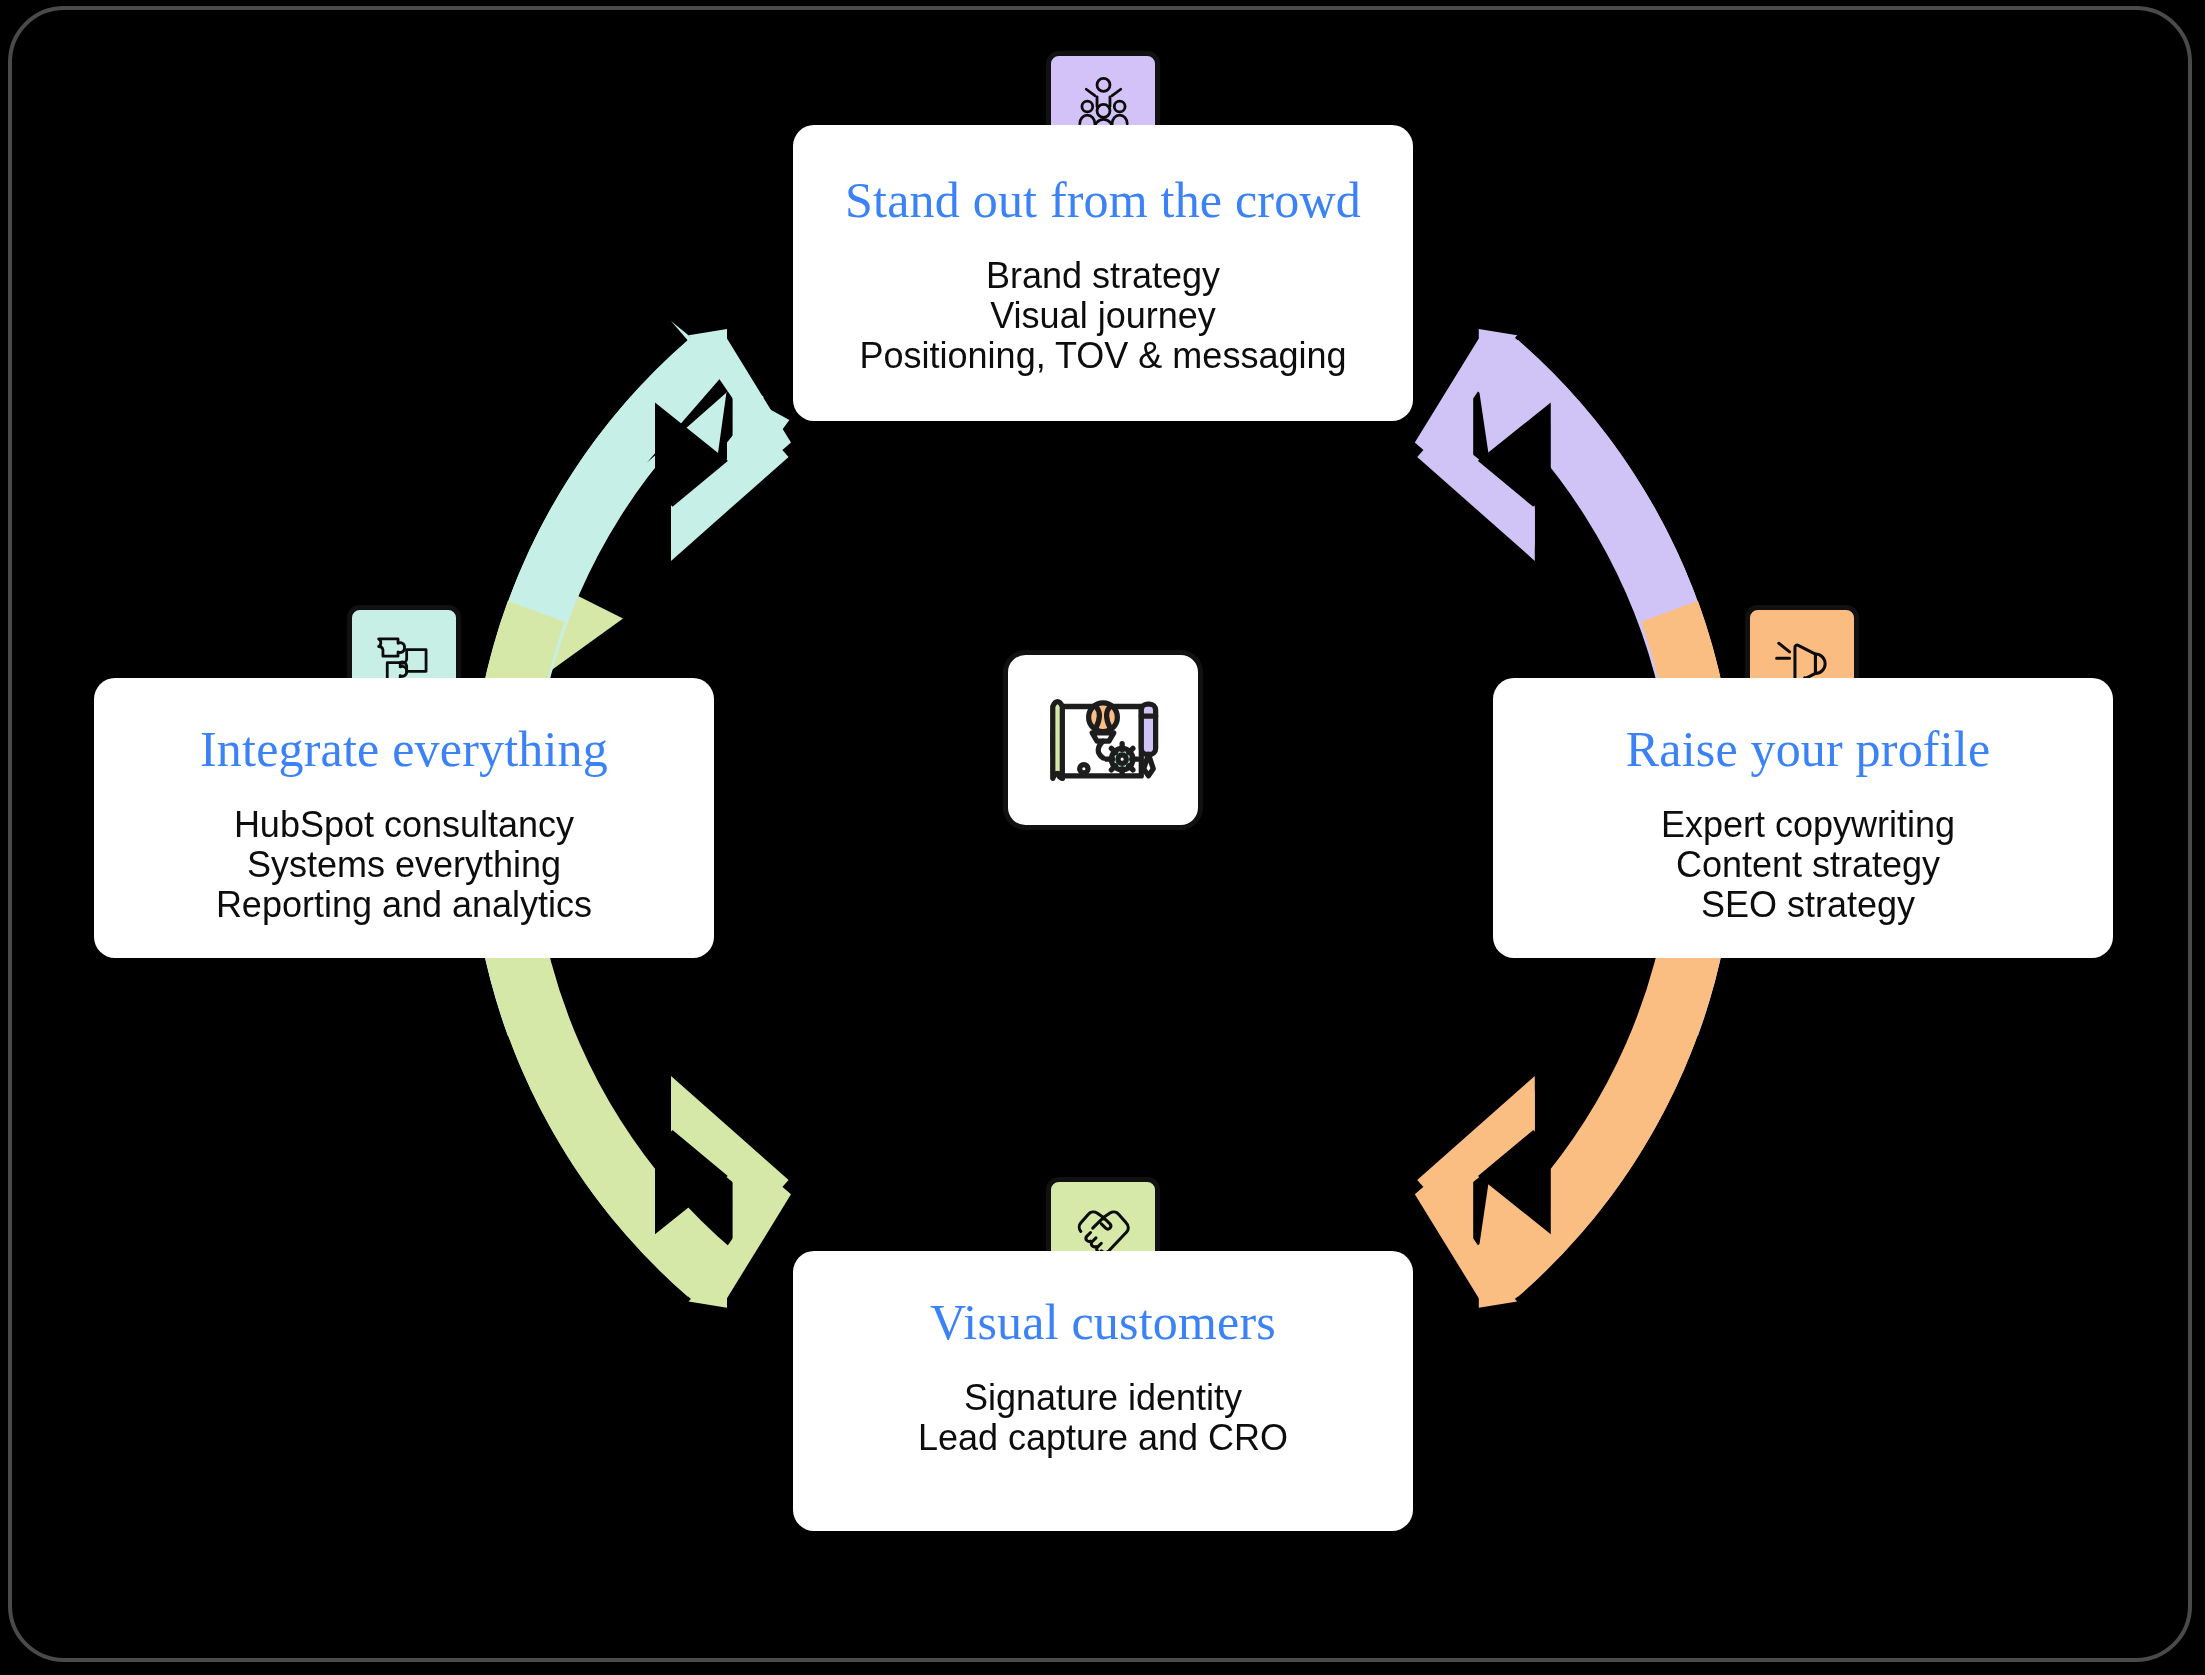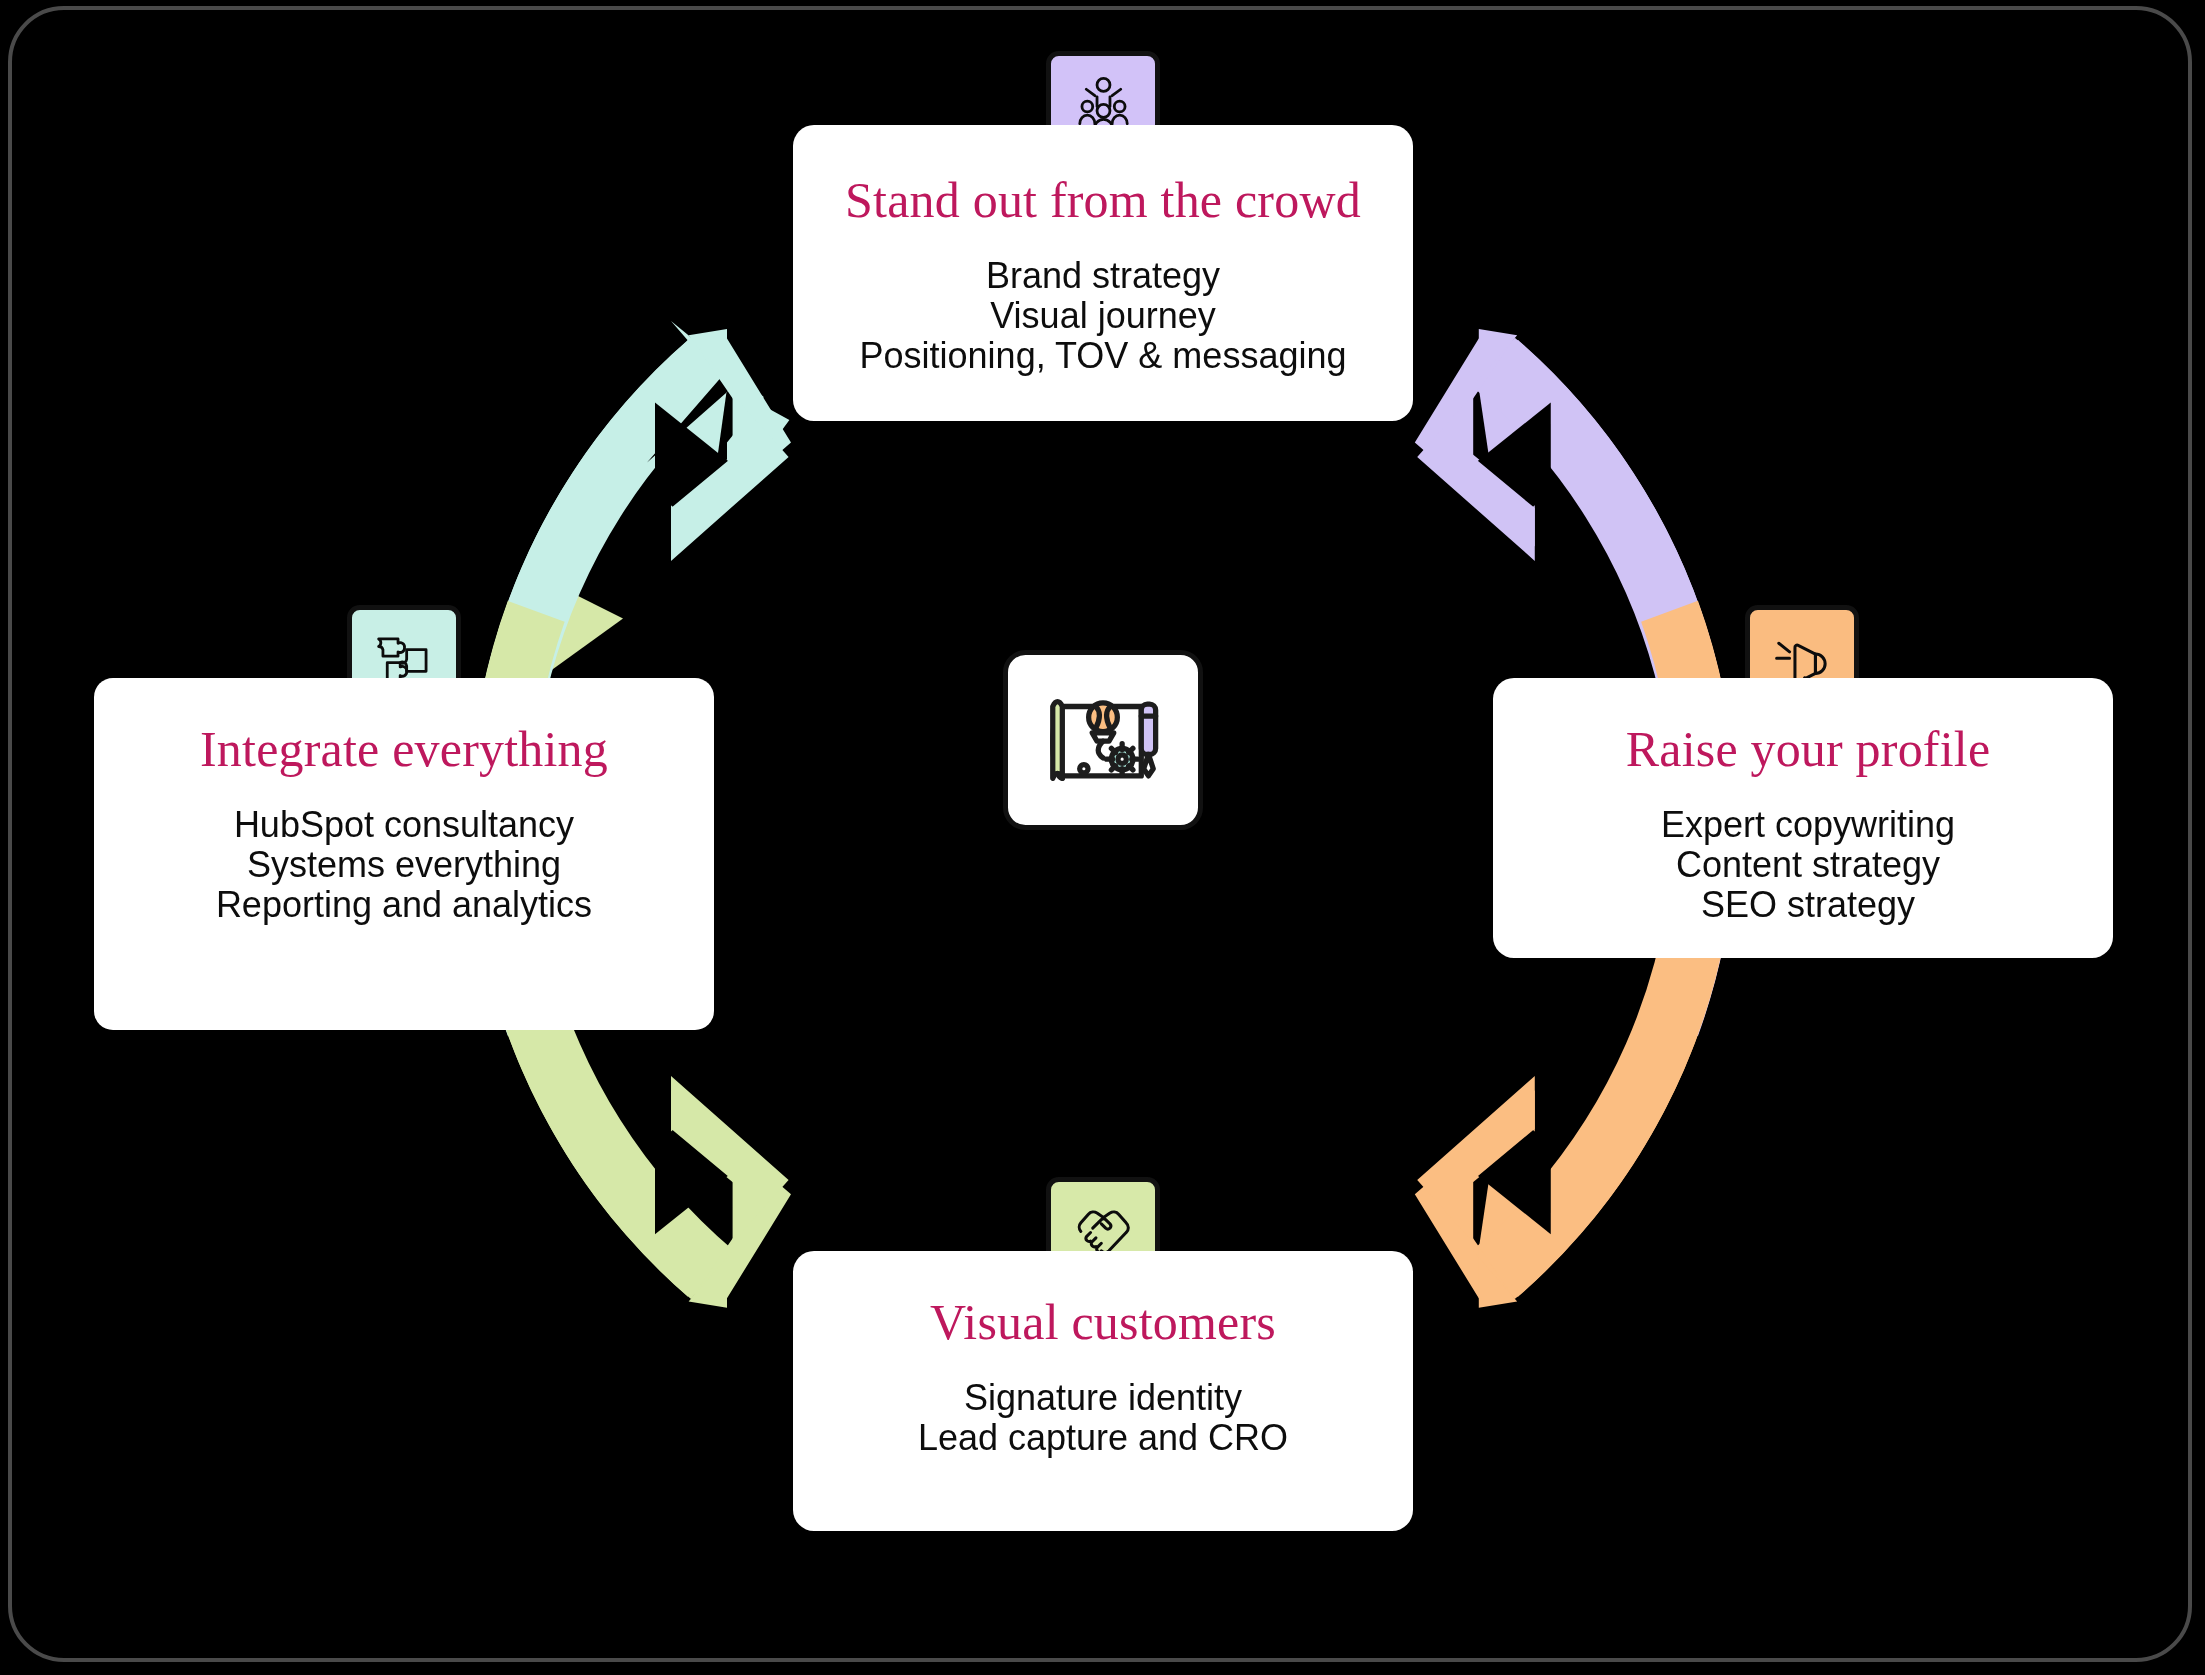--- a/index.html
+++ b/index.html
@@ -17,34 +17,34 @@
 
   
   #arcs{position:absolute;left:0;top:0;width:2205px;height:1676px;}
 
   
   .card{position:absolute;background:#fff;border-radius:21px;
         box-sizing:border-box;text-align:center;
         display:flex;flex-direction:column;justify-content:flex-start;
         align-items:center;}
   .card-title{font-family:"Liberation Serif",serif;font-weight:400;
-              color:#be185d;letter-spacing:0.2px;white-space:nowrap;}
+              color:#3b82f6;letter-spacing:0.2px;white-space:nowrap;}
   .card-lines{display:flex;flex-direction:column;align-items:center;}
   .card-line{font-family:"Liberation Sans",sans-serif;color:#0d0d0d;
              white-space:nowrap;}
 
   
   .badge{position:absolute;border-radius:12.8px;border:5.6px solid #111;
          box-sizing:border-box;display:flex;align-items:center;
          justify-content:center;overflow:hidden;}
   .badge svg{display:block;}
 
   
   #card-top   {left:793px; top:125px;  width:620px;height:296px;}
-  #card-left  {left:94px; top:678px;  width:620px;height:352px;border-radius:19px;}
+  #card-left  {left:94px; top:678px;  width:620px;height:280px;}
   #card-right {left:1493px;top:678px;  width:620px;height:280px;padding-left:10px;}
   #card-bottom{left:793px; top:1251px; width:620px;height:280px;}
 
   #card-top .card-title   {font-size:50px;margin-top:46px;}
   #card-left .card-title  {font-size:50px;margin-top:42px;}
   #card-right .card-title {font-size:50px;margin-top:42px;}
   #card-bottom .card-title{font-size:50px;margin-top:42px;}
 
   .card-lines{margin-top:27px;}
   .card-line{font-size:36px;line-height:40px;}

